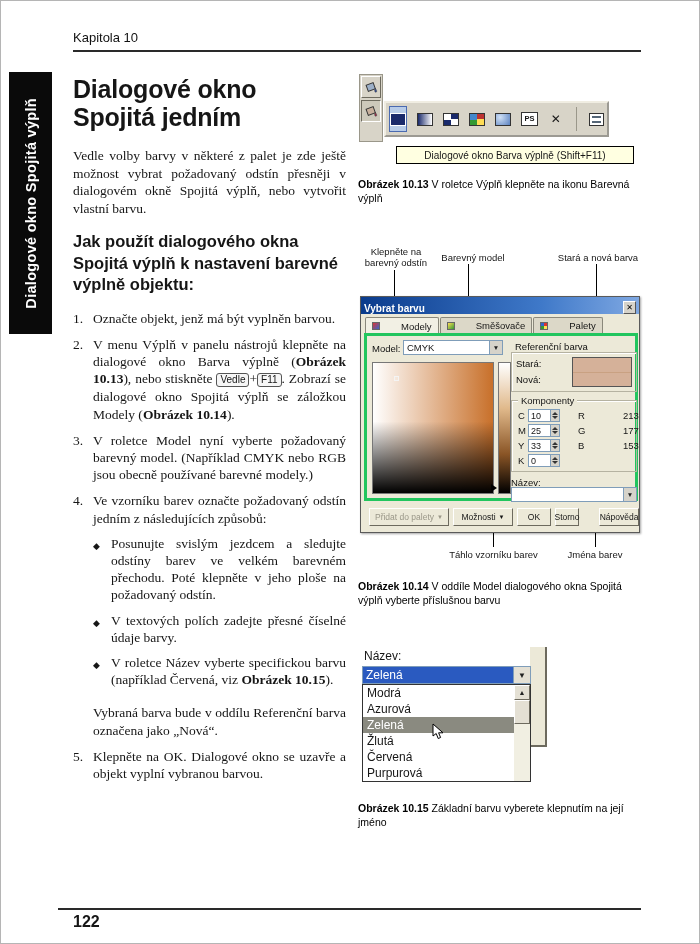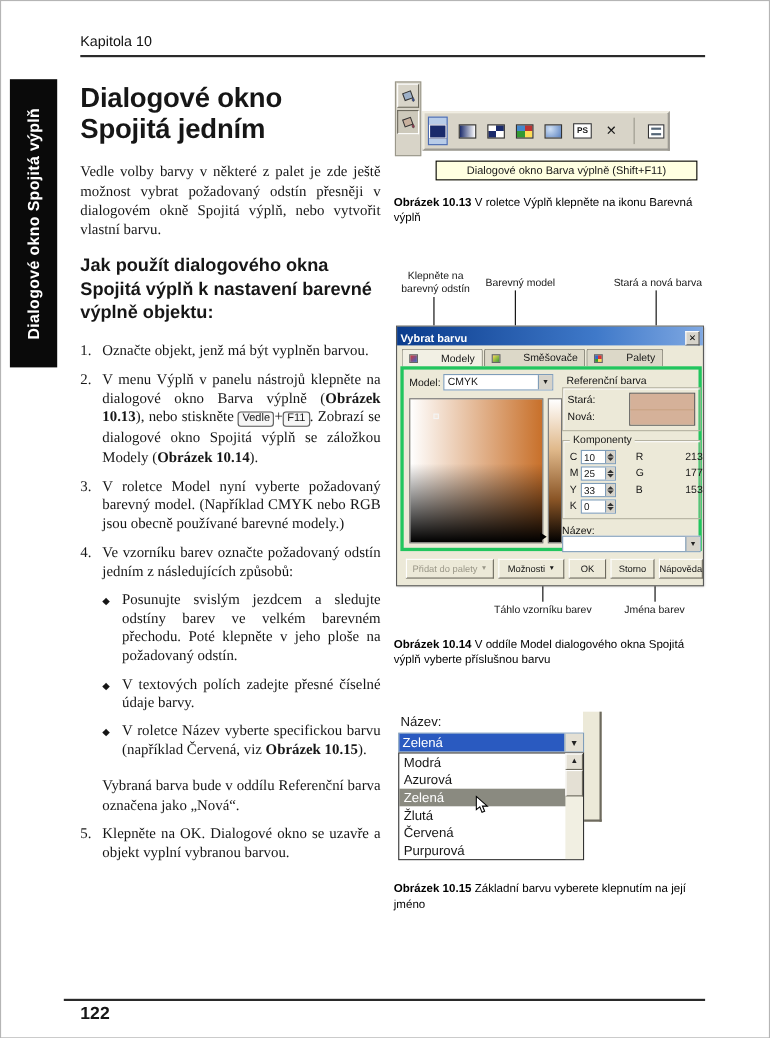--- a/index.html
+++ b/index.html
@@ -396,21 +396,21 @@
         <span>Přidat do palety</span>
         <span class="da">▼</span>
       </div>
       <div class="dlg-btn" style="left:92px; width:60px;">
         <span>Možnosti</span>
         <span class="da">▼</span>
       </div>
       <div class="dlg-btn" style="left:156px; width:34px;">
         <span>OK</span>
       </div>
-      <div class="dlg-btn" style="left:194px; width:40px;">
+      <div class="dlg-btn" style="left:194px; width:24px;">
         <span>Storno</span>
       </div>
       <div class="dlg-btn" style="left:238px; width:40px;">
         <span>Nápověda</span>
       </div>
     </div>
 
     <div class="cline" style="left:135px; top:290px; height:14px;"></div>
     <div class="cline" style="left:237px; top:290px; height:14px;"></div>
     <div class="callout" style="left:88px; top:306px; width:95px;">Táhlo vzorníku barev</div>

